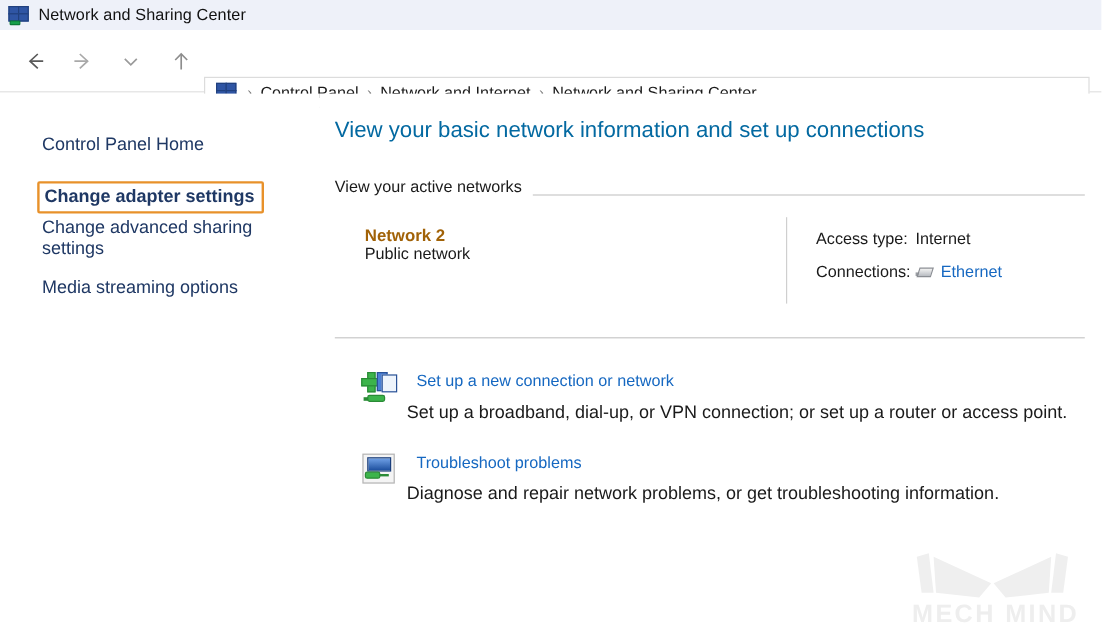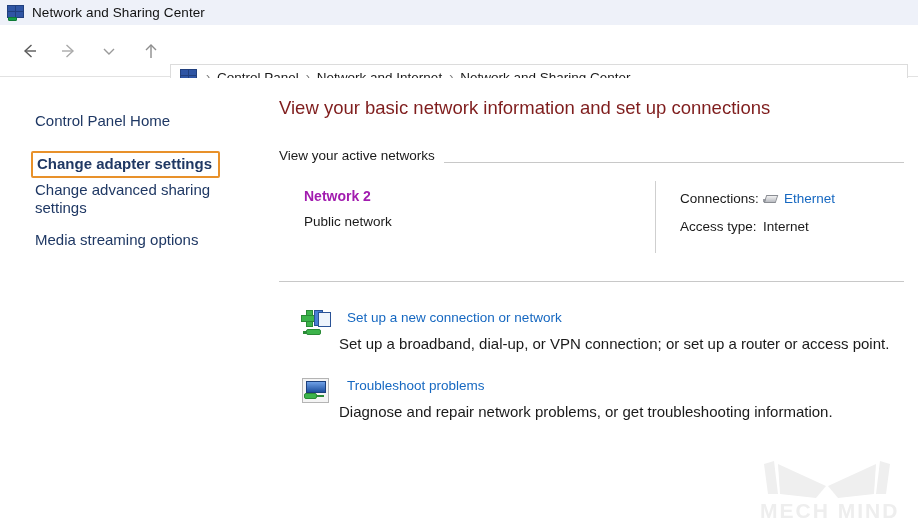--- a/index.html
+++ b/index.html
@@ -135,21 +135,21 @@
   .content {
     position: absolute;
     left: 266px; top: 78px;
     width: 652px; height: 452px;
     background: #ffffff;
   }
   .page-title {
     position: absolute;
     left: 13px; top: 19px;
     font-size: 18.5px;
-    color: #7f1d1d;
+    color: #0369a1;
     white-space: nowrap;
   }
 
   .sec-head {
     position: absolute;
     display: flex;
     align-items: flex-end;
     left: 13px;
     width: 625px;
   }
@@ -173,22 +173,21 @@
     left: 13px; top: 103px;
     width: 625px; height: 72px;
   }
   .net-left {
     position: absolute;
     left: 25px; top: 7px;
   }
   .net-name {
     font-size: 14px;
     font-weight: bold;
-    color: #a21caf;
-    margin-bottom: 10px;
+    color: #a16207;
   }
   .net-type {
     font-size: 13.5px;
     color: #1a1a1a;
   }
   .net-divider {
     position: absolute;
     left: 376px; top: 0;
     width: 1px; height: 72px;
     background: #cfcfcf;
@@ -432,30 +431,30 @@
   <div class="net-block">
     <div class="net-left">
       <div class="net-name">Network 2</div>
       <div class="net-type">Public network</div>
     </div>
 
     <div class="net-divider"></div>
 
     <div class="net-right">
       <div class="net-row">
+        <span class="key">Access type:</span>
+        <span class="val">Internet</span>
+      </div>
+      <div class="net-row">
         <span class="key">Connections:</span>
         <span class="eth-ico">
           <span class="tail"></span>
             <span class="body"></span>
         </span>
         <span class="val link">Ethernet</span>
-      </div>
-      <div class="net-row">
-        <span class="key">Access type:</span>
-        <span class="val">Internet</span>
       </div>
     </div>
   </div>
 
   <div class="sec-head sec-change">
     <span class="rule"></span>
   </div>
 
   <div class="task task-setup">
     <span class="task-ico ico-newconn">

